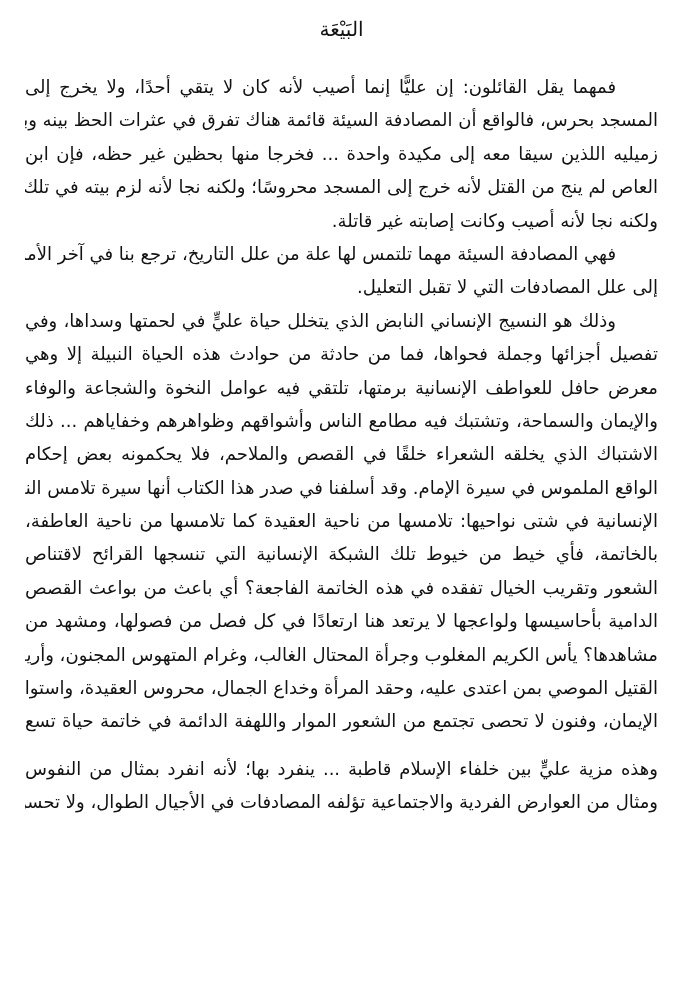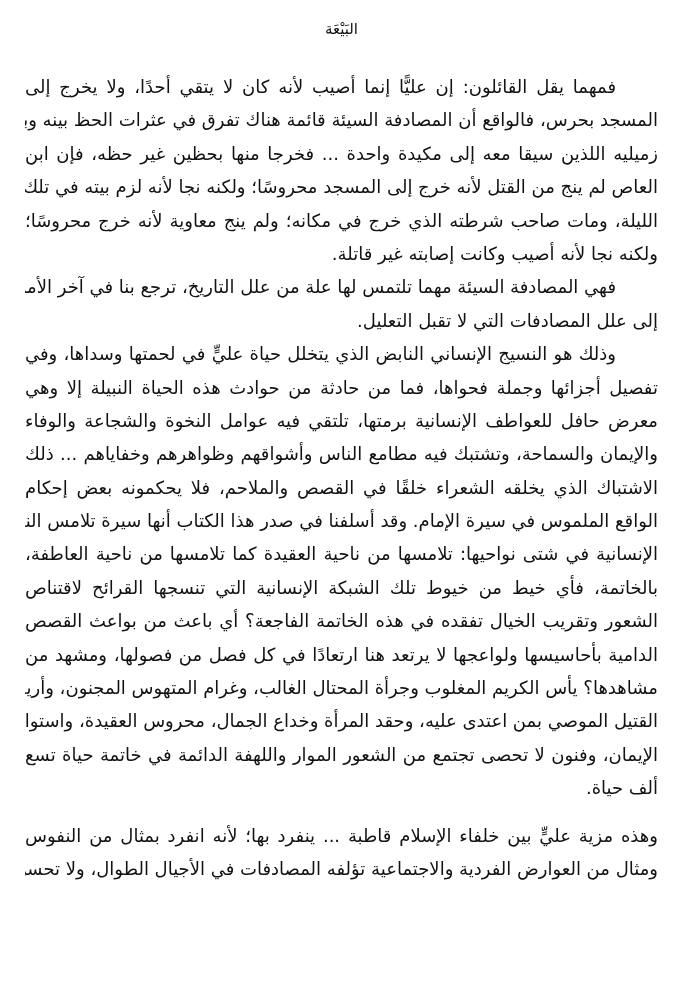--- a/index.html
+++ b/index.html
@@ -15,26 +15,27 @@
     color: #121212;
   }
   .page {
     box-sizing: border-box;
     width: 684px;
     height: 1000px;
     padding: 14px 26px 0 25px;
     direction: rtl;
   }
   .title {
-    font-size: 15px;
+    font-size: 20px;
     font-weight: normal;
     text-align: center;
     margin: 0 0 26px 0;
     line-height: 30px;
     letter-spacing: 0;
+    font-family: Liberation Serif, serif;
   }
   .para {
     margin: 0;
     padding: 0;
   }
   .line {
     font-size: 18px;
     line-height: 33.4px;
     height: 33.4px;
     white-space: nowrap;
@@ -58,21 +59,20 @@
 
 <div class="page">
 
   <h1 class="title">البَيْعَة</h1>
 
   <div class="para">
     <div class="line indent">فمهما يقل القائلون: إن عليًّا إنما أصيب لأنه كان لا يتقي أحدًا، ولا يخرج إلى</div>
     <div class="line">المسجد بحرس، فالواقع أن المصادفة السيئة قائمة هناك تفرق في عثرات الحظ بينه وبين</div>
     <div class="line">زميليه اللذين سيقا معه إلى مكيدة واحدة ... فخرجا منها بحظين غير حظه، فإن ابن</div>
     <div class="line">العاص لم ينج من القتل لأنه خرج إلى المسجد محروسًا؛ ولكنه نجا لأنه لزم بيته في تلك</div>
-    <div class="line">الليلة، ومات صاحب شرطته الذي خرج في مكانه؛ ولم ينج معاوية لأنه خرج محروسًا؛</div>
     <div class="line last">ولكنه نجا لأنه أصيب وكانت إصابته غير قاتلة.</div>
   </div>
 
   <div class="para">
     <div class="line indent">فهي المصادفة السيئة مهما تلتمس لها علة من علل التاريخ، ترجع بنا في آخر الأمر</div>
     <div class="line last">إلى علل المصادفات التي لا تقبل التعليل.</div>
   </div>
 
 
   <div class="para">
@@ -82,21 +82,20 @@
     <div class="line">والإيمان والسماحة، وتشتبك فيه مطامع الناس وأشواقهم وظواهرهم وخفاياهم ... ذلك</div>
     <div class="line">الاشتباك الذي يخلقه الشعراء خلقًا في القصص والملاحم، فلا يحكمونه بعض إحكام</div>
     <div class="line">الواقع الملموس في سيرة الإمام. وقد أسلفنا في صدر هذا الكتاب أنها سيرة تلامس النفس</div>
     <div class="line">الإنسانية في شتى نواحيها: تلامسها من ناحية العقيدة كما تلامسها من ناحية العاطفة،</div>
     <div class="line">بالخاتمة، فأي خيط من خيوط تلك الشبكة الإنسانية التي تنسجها القرائح لاقتناص</div>
     <div class="line">الشعور وتقريب الخيال تفقده في هذه الخاتمة الفاجعة؟ أي باعث من بواعث القصص</div>
     <div class="line">الدامية بأحاسيسها ولواعجها لا يرتعد هنا ارتعادًا في كل فصل من فصولها، ومشهد من</div>
     <div class="line">مشاهدها؟ يأس الكريم المغلوب وجرأة المحتال الغالب، وغرام المتهوس المجنون، وأريحية</div>
     <div class="line">القتيل الموصي بمن اعتدى عليه، وحقد المرأة وخداع الجمال، محروس العقيدة، واستواء</div>
     <div class="line">الإيمان، وفنون لا تحصى تجتمع من الشعور الموار واللهفة الدائمة في خاتمة حياة تسع</div>
-    <div class="line last">ألف حياة.</div>
   </div>
 
   <div class="para section-gap">
     <div class="line">وهذه مزية عليٍّ بين خلفاء الإسلام قاطبة ... ينفرد بها؛ لأنه انفرد بمثال من النفوس</div>
     <div class="line">ومثال من العوارض الفردية والاجتماعية تؤلفه المصادفات في الأجيال الطوال، ولا تحسن</div>
 
   </div>
 
 </div>
 

